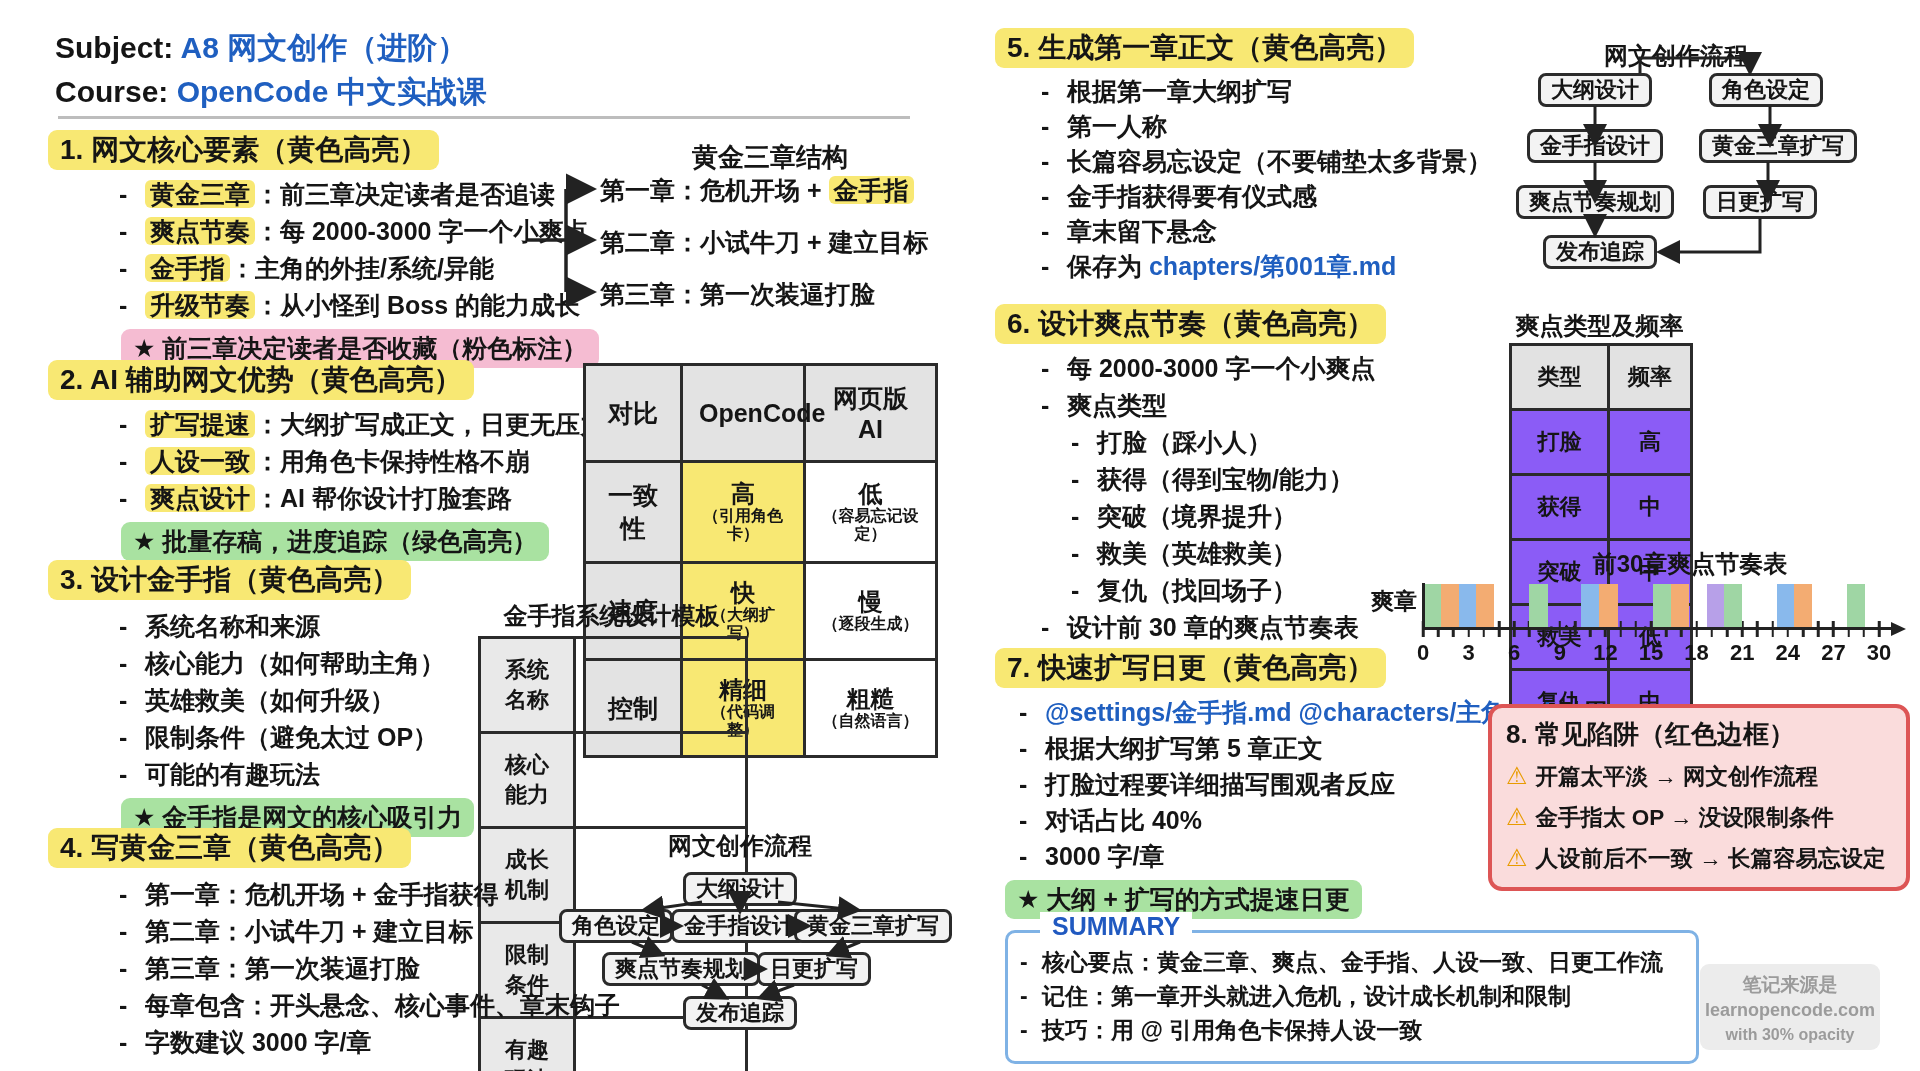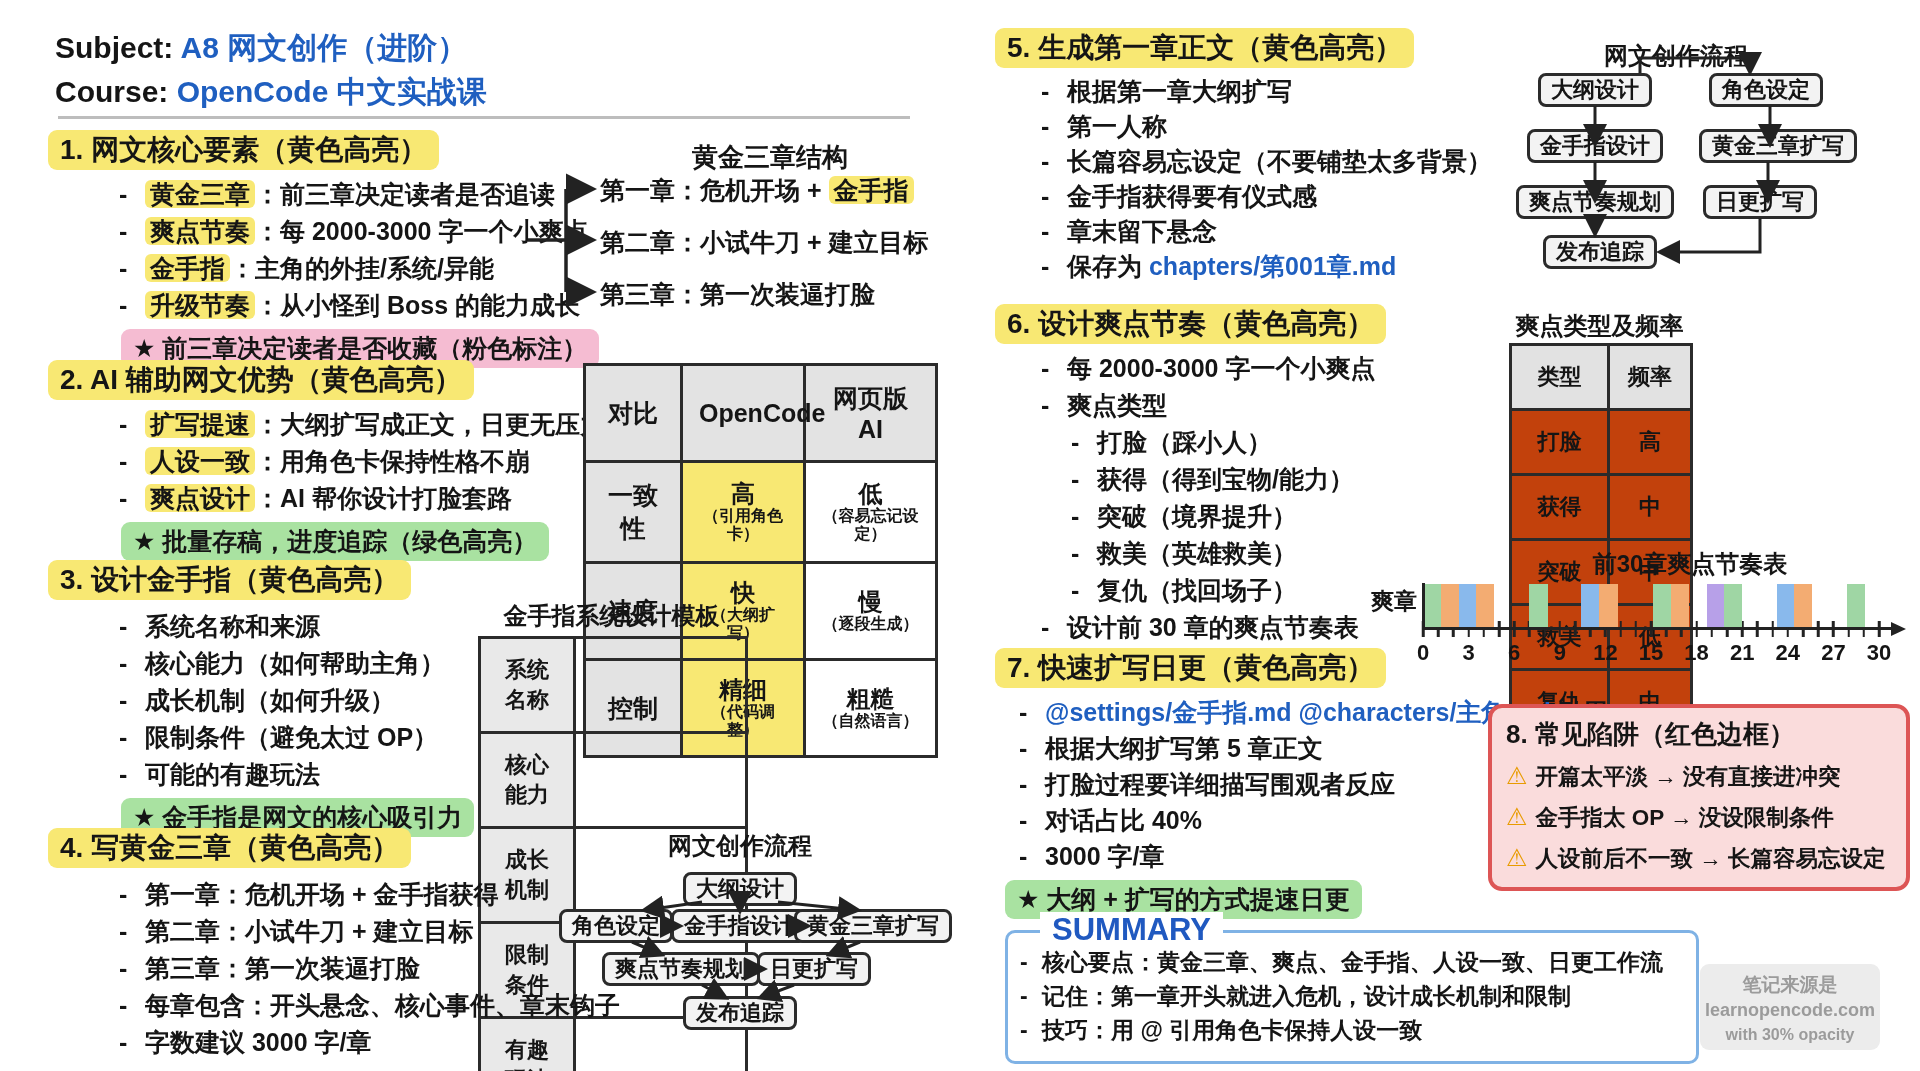--- a/index.html
+++ b/index.html
@@ -26,36 +26,36 @@
   table.nt th,table.nt td{border:3px solid #2b2b2b;text-align:center;vertical-align:middle;padding:16px;}
   .cmp th{background:#e3e3e3;font-size:25px;height:40px;}
   .cmp td.lbl{background:#e3e3e3;font-size:25px;}
   .cmp td{height:55px;}
   .cmp td .v{font-size:24px;line-height:26px;}
   .cmp td .n{font-size:16px;line-height:18px;}
   .cmp td.oc{background:#f8e873;}
   .tpl td{height:29px;font-size:22px;}
   .tpl td.lbl{background:#e9e9e9;}
   .frq th{background:#e2e2e2;font-size:22px;height:26px;}
-  .frq td{font-size:22px;height:26px;background:#c2410c;}
+  .frq td{font-size:22px;height:26px;background:#8b5cf6;}
   .tbl-title{font-size:24px;text-align:center;white-space:nowrap;}
   
   .node{position:absolute;transform:translate(-50%,-50%);border:3px solid #2b2b2b;border-radius:8px;
         background:#f3f3f3;padding:1px 10px;font-size:22px;line-height:26px;white-space:nowrap;}
   .flow-title{position:absolute;transform:translate(-50%,-50%);font-size:24px;white-space:nowrap;}
   svg.wires{position:absolute;pointer-events:none;}
   
   .trap{background:#fadcdc;border:4px solid #dd5555;border-radius:14px;padding:8px 14px;}
   .trap .t{font-size:26px;line-height:36px;white-space:nowrap;}
   .trap ul{list-style:none;margin:4px 0 0 0;padding:0;font-size:22.5px;}
   .trap li{line-height:40px;white-space:nowrap;}
   .warn-ic{color:#e89b00;font-size:24px;margin-right:8px;}
   
   .sumbox{border:3px solid #7fb2e5;border-radius:10px;}
-  .sum-title{position:absolute;background:#ffffff;padding:0 12px;color:#2059c0;font-size:31px;white-space:nowrap;}
+  .sum-title{position:absolute;background:#ffffff;padding:0 12px;color:#2059c0;font-size:25px;white-space:nowrap;}
   .sumbox ul{list-style:none;margin:0;padding:12px 0 0 34px;font-size:23px;}
   .sumbox li{position:relative;line-height:34px;white-space:nowrap;}
   .sumbox li::before{content:"-";position:absolute;left:-22px;}
   
   .wm{background:#ececec;border-radius:9px;color:#9b9b9b;text-align:center;padding-top:8px;}
   .wm .l1{font-size:19px;line-height:26px;}
   .wm .l2{font-size:18px;line-height:25px;}
   .wm .l3{font-size:16px;line-height:24px;}
   
   #pace-plot{position:absolute;left:1423px;top:560px;width:485px;height:102px;}
@@ -171,21 +171,21 @@
         </td>
   </tr>
 </tbody>
   </table>
 
 <div class="abs" style="left:48px;top:560px;">
   <div class="sec-title">3. 设计金手指（黄色高亮）</div>
   <ul class="items" style="margin:8px 0 0 97px;">
     <li>系统名称和来源</li>
     <li>核心能力（如何帮助主角）</li>
-    <li>成长机制（如何升级）</li>
+    <li>英雄救美（如何升级）</li>
     <li>限制条件（避免太过 OP）</li>
     <li>可能的有趣玩法</li>
   </ul>
   <div style="margin:5px 0 0 73px;"><span class="star green">★ 金手指是网文的核心吸引力</span></div>
 </div>
 
 <div>
   <div class="abs tbl-title" style="left:478px;top:600px;width:267px;">金手指系统设计模板</div>
   <table class="nt tpl abs" style="left:478px;top:636px;width:267px;">
     <colgroup>
@@ -425,21 +425,21 @@
     <li style="line-height:36px;">打脸过程要详细描写围观者反应</li>
     <li style="line-height:36px;">对话占比 40%</li>
     <li style="line-height:36px;">3000 字/章</li>
   </ul>
   <div style="margin:6px 0 0 10px;"><span class="star green">★ 大纲 + 扩写的方式提速日更</span></div>
 </div>
 
 <div class="abs trap" style="left:1488px;top:704px;width:386px;">
   <div class="t">8. 常见陷阱（红色边框）</div>
   <ul>
-    <li><span class="warn-ic">⚠</span><span>开篇太平淡 → 没有直接进冲突</span></li>
+    <li><span class="warn-ic">⚠</span><span>开篇太平淡 → 网文创作流程</span></li>
     <li><span class="warn-ic">⚠</span><span>金手指太 OP → 没设限制条件</span></li>
     <li><span class="warn-ic">⚠</span><span>人设前后不一致 → 长篇容易忘设定</span></li>
   </ul>
 </div>
 
 <div>
   <div class="abs sumbox" style="left:1005px;top:930px;width:688px;height:128px;">
     <ul>
       <li>核心要点：黄金三章、爽点、金手指、人设一致、日更工作流</li>
       <li>记住：第一章开头就进入危机，设计成长机制和限制</li>

